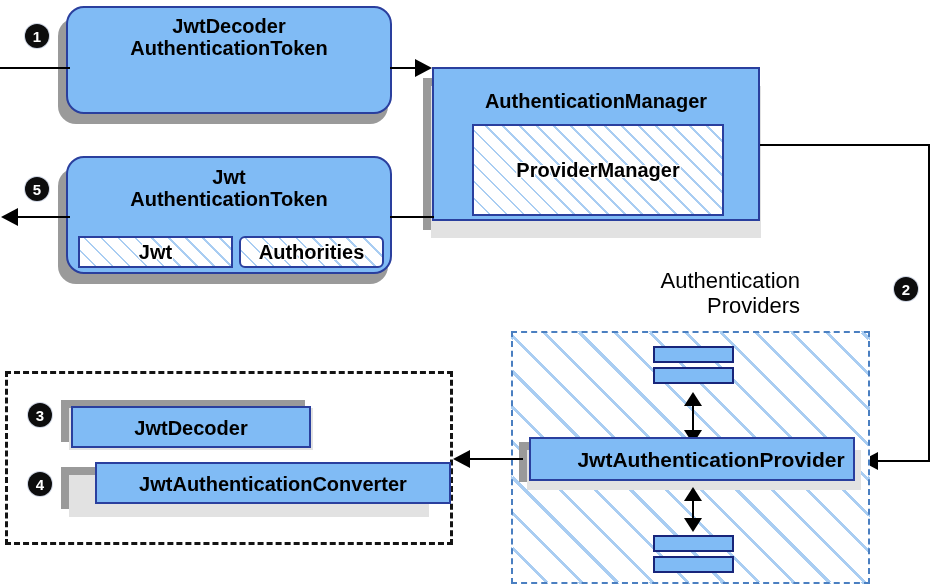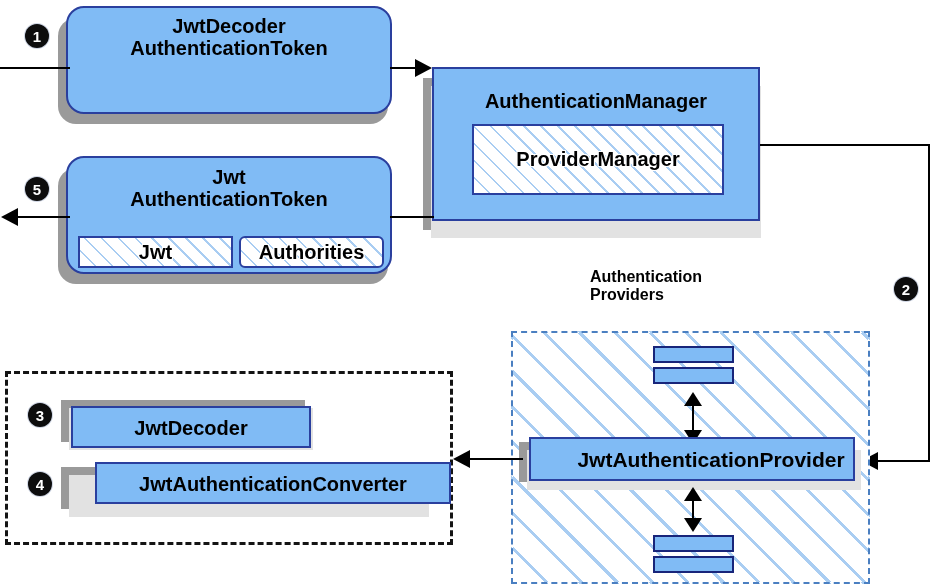--- a/index.html
+++ b/index.html
@@ -139,23 +139,23 @@
     display: flex;
     align-items: center;
     justify-content: center;
     line-height: 1;
     box-shadow: 0 0 0 1px #cfd6e4;
   }
 
   
   .group-caption {
     position: absolute;
-    text-align: left;
-    font-weight: bold;
-    font-size: 16px;
+    text-align: right;
+    font-weight: normal;
+    font-size: 22px;
     color: #000000;
     line-height: 1.15;
     white-space: pre-line;
   }
 </style>
 </head>
 <body>
 
 <div id="canvas">
 
@@ -168,21 +168,21 @@
 
   <div class="line-h" style="left:0px; top:67px; width:70px;"></div>
 
   <div class="line-h" style="left:390px; top:67px; width:34px;"></div>
   <div class="arrow arrow-right" style="left:415px; top:59px;"></div>
 
   <div class="shadow-dark abs" style="left:423px; top:78px; width:330px; height:152px;"></div>
   <div class="shadow-light abs" style="left:431px; top:86px; width:330px; height:152px;"></div>
   <div class="bluebox" style="left:432px; top:67px; width:328px; height:154px;">
     <div class="boxtitle" style="top:21px; font-size:20px;">AuthenticationManager</div>
-    <div class="hatchbox" style="left:38px; top:55px; width:252px; height:71px;">
+    <div class="hatchbox" style="left:38px; top:55px; width:252px; height:92px;">
       <span style="font-size:20px;">ProviderManager</span>
     </div>
   </div>
 
   <div class="shadow-dark rounded abs" style="left:58px; top:168px; width:330px; height:116px;"></div>
   <div class="bluebox rounded" style="left:66px; top:156px; width:326px; height:118px;">
     <div class="boxtitle" style="top:8px; font-size:20px;">Jwt
 AuthenticationToken</div>
     <div class="hatchbox" style="left:10px; top:78px; width:155px; height:32px;">
       <span style="font-size:20px;">Jwt</span>

